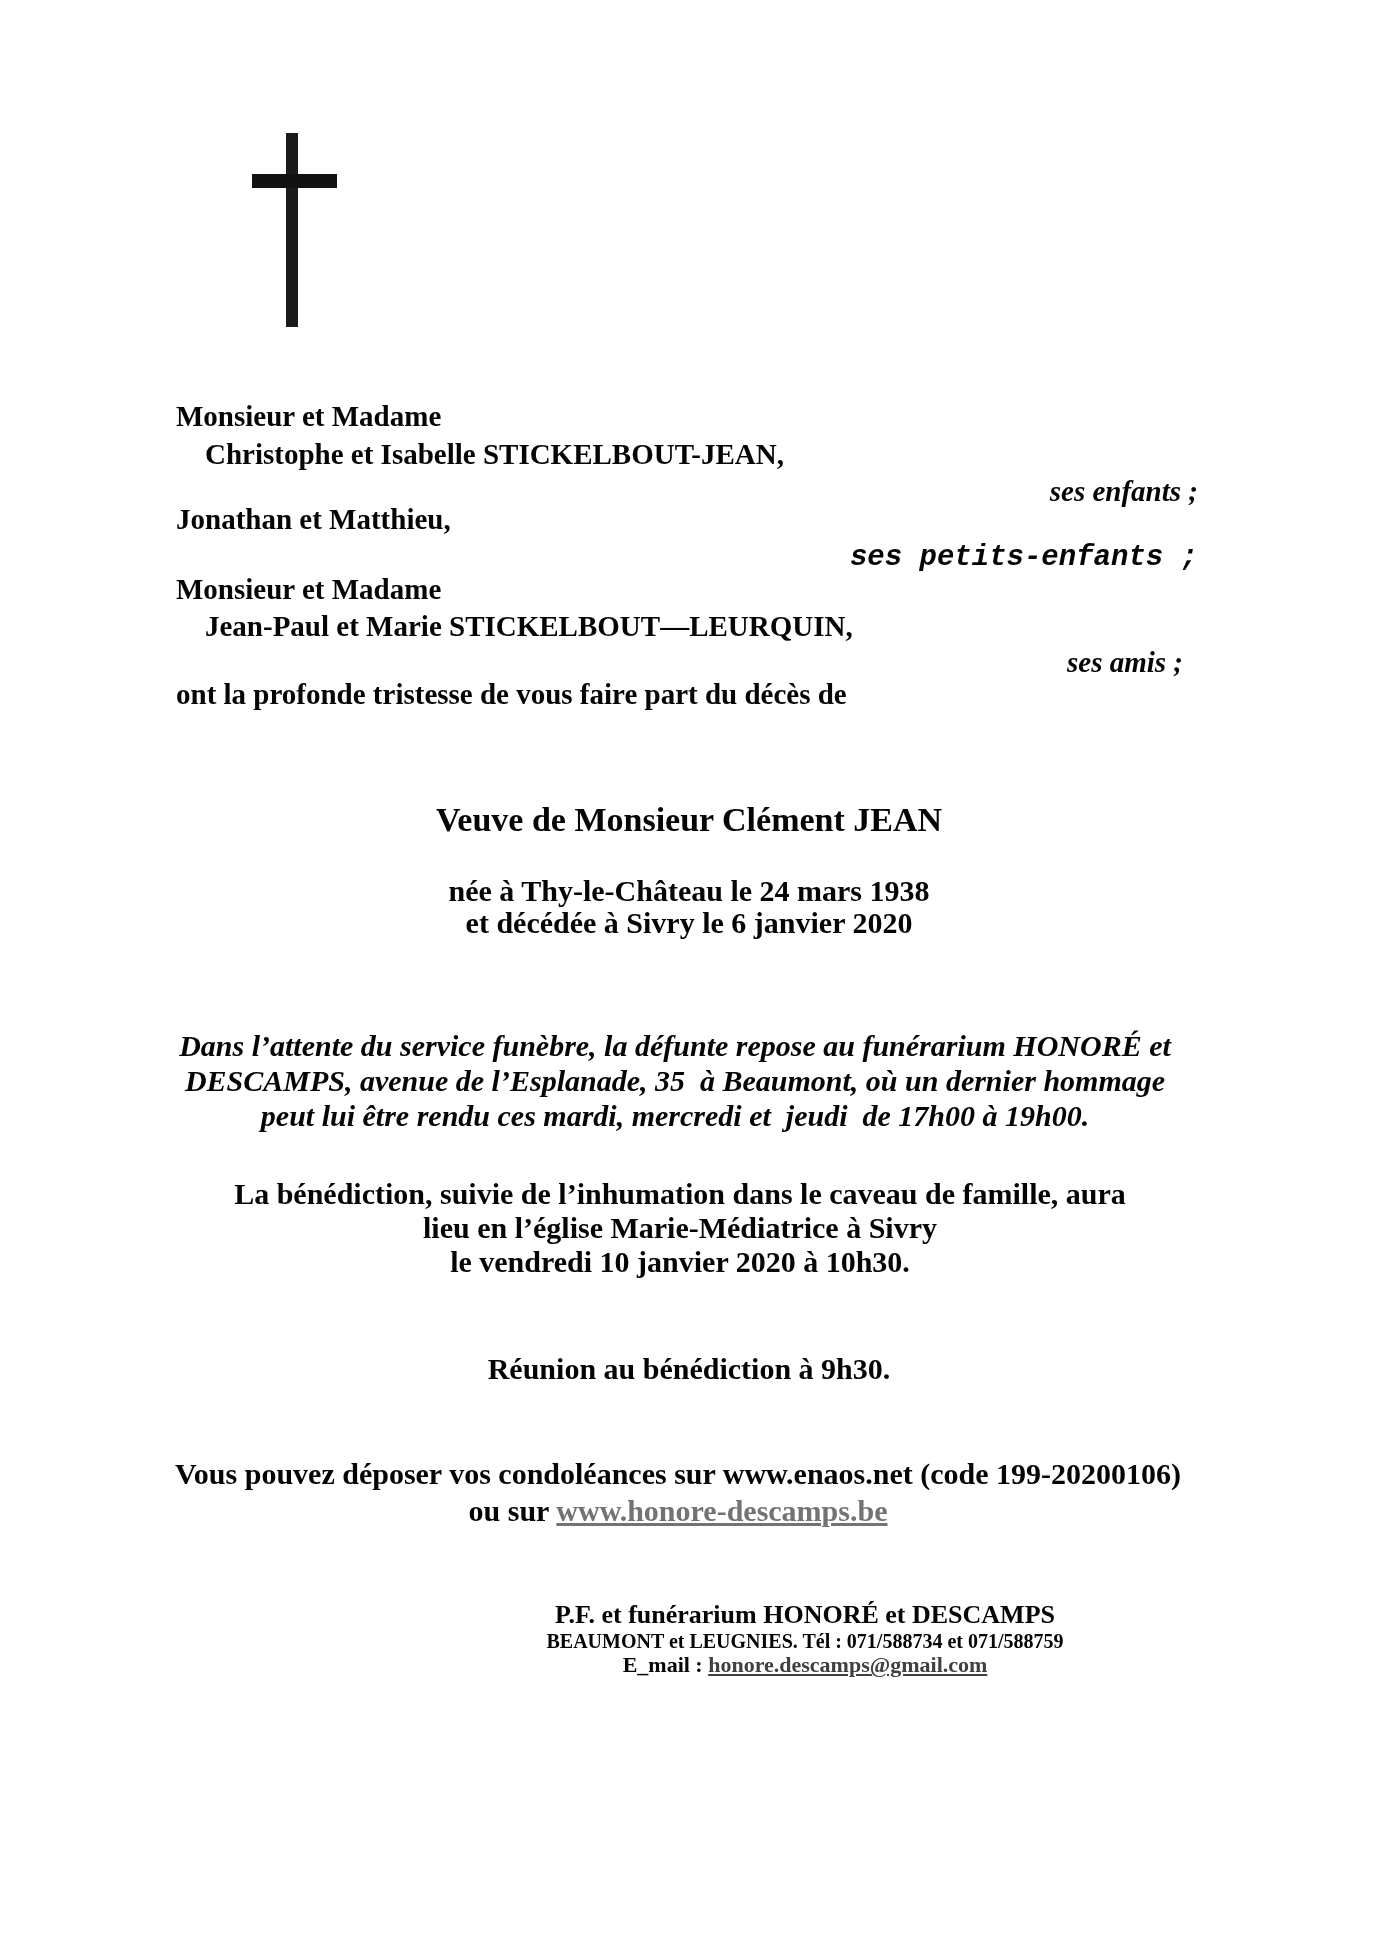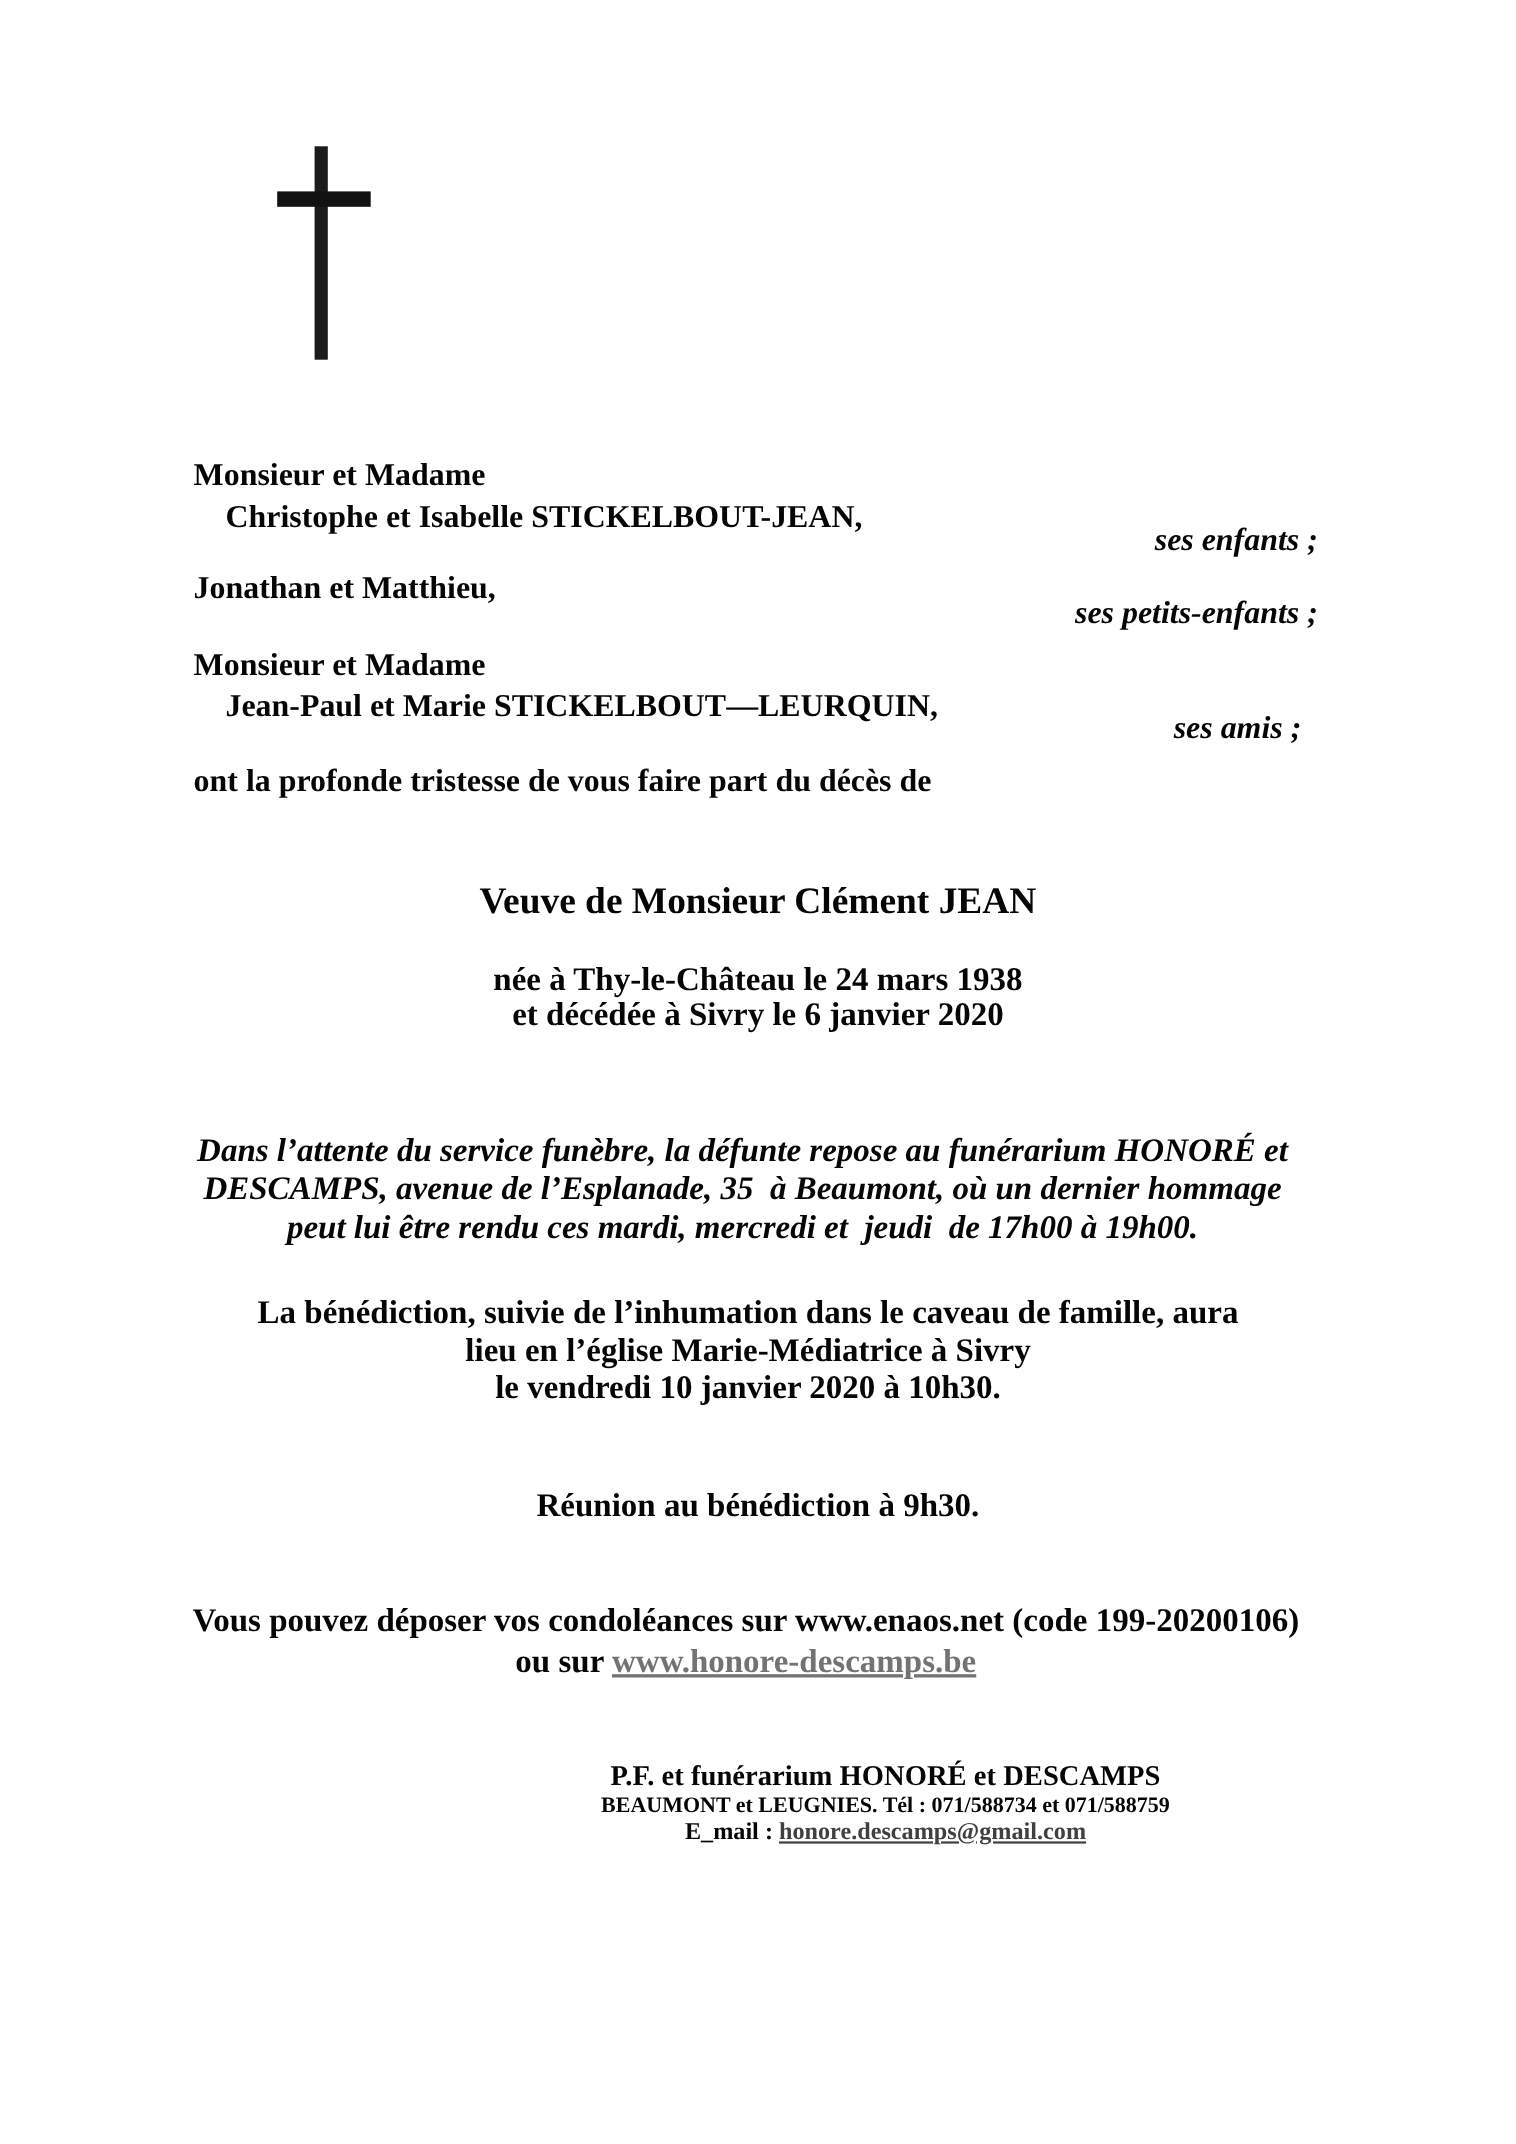--- a/index.html
+++ b/index.html
@@ -31,21 +31,21 @@
   .centered .subline { white-space: pre; }
   .italic { font-style: italic; margin-top: 25px; }
   .right-label {
     position: absolute;
     font-weight: bold;
     font-style: italic;
     font-size: 29px;
     white-space: pre;
     text-align: right;
   }
-  .fs29 { font-size: 29px; margin-top: 16px; }
+  .fs29 { font-size: 29px; }
   .fs30 { font-size: 30px; }
   .title-name { font-size: 47px; letter-spacing: 0.5px; }
   .subtitle { font-size: 34px; }
   .cross { position: absolute; left: 0; top: 0; }
   .cross-v {
     position: absolute;
     left: 286px; top: 133px;
     width: 12px; height: 194px;
     background: #1b1b1b;
   }
@@ -77,21 +77,21 @@
   <div class="cross">
     <div class="cross-v"></div>
     <div class="cross-h"></div>
   </div>
 
   <div class="line fs29" style="left:176px; top:400px;">Monsieur et Madame</div>
   <div class="line fs29" style="left:205px; top:438px;">Christophe et Isabelle STICKELBOUT-JEAN,</div>
   <div class="right-label" style="right:180px; top:475px;">ses enfants ;</div>
 
   <div class="line fs29" style="left:176px; top:503px;">Jonathan et Matthieu,</div>
-  <div class="right-label" style="right:180px; top:541px;">ses petits-enfants ;</div>
+  <div class="right-label" style="right:180px; top:541px;font-family:Liberation Mono, monospace;">ses petits-enfants ;</div>
 
   <div class="line fs29" style="left:176px; top:573px;">Monsieur et Madame</div>
   <div class="line fs29" style="left:205px; top:610px;">Jean-Paul et Marie STICKELBOUT—LEURQUIN,</div>
   <div class="right-label" style="right:195px; top:646px;font-style:italic;">ses amis ;</div>
 
   <div class="line fs29" style="left:176px; top:678px;">ont la profonde tristesse de vous faire part du décès de</div>
 
   <div class="centered subtitle" style="left:89px; top:801px; width:1200px;">Veuve de Monsieur Clément JEAN</div>
   <div class="centered fs30" style="left:89px; top:874px; width:1200px;">née à Thy-le-Château le 24 mars 1938</div>
   <div class="centered fs30" style="left:89px; top:906px; width:1200px;">et décédée à Sivry le 6 janvier 2020</div>

